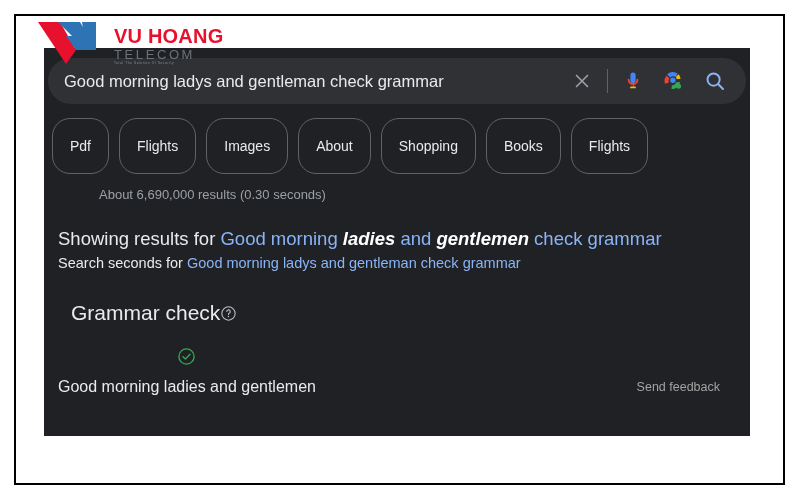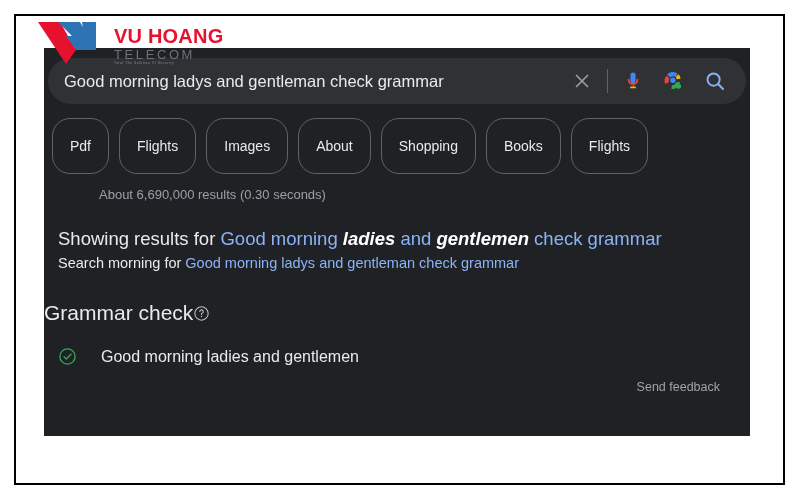--- a/index.html
+++ b/index.html
@@ -175,40 +175,41 @@
     top: 207px;
     font-size: 14.5px;
     color: #e8eaed;
     font-family: "Liberation Sans", sans-serif;
     white-space: nowrap;
   }
   .instead-line .lnk { color: #8ab4f8; }
 
   .gc-heading {
     position: absolute;
-    left: 0;
+    left: 27px;
     top: 253px;
     display: flex;
     align-items: center;
     gap: 0;
   }
   .gc-heading .title {
     color: #e8eaed;
     font-size: 21px;
     font-family: "Liberation Sans", sans-serif;
   }
   .help-icon { width: 17px; height: 17px; display: block; }
 
   .gc-result {
     position: absolute;
     left: 14px;
     top: 299px;
     display: flex;
     align-items: center;
-    gap: 24px;
+    gap: 12px;
+    flex-direction: column;
   }
   .check-icon { width: 19px; height: 19px; display: block; flex: 0 0 auto; }
   .gc-result .text {
     color: #e8eaed;
     font-size: 16px;
     font-family: "Liberation Sans", sans-serif;
     white-space: nowrap;
   }
 
   .feedback {
@@ -276,21 +277,21 @@
     <div class="chip">Flights</div>
   </div>
 
   <div class="results-count">About 6,690,000 results (0.30 seconds)</div>
 
   <div class="showing-line">
     <span>Showing results for </span><a class="lnk" href="#" style="text-decoration:none;"><span>Good morning </span><span class="corr">ladies</span><span> and </span><span class="corr">gentlemen</span><span> check grammar</span></a>
   </div>
 
   <div class="instead-line">
-    <span>Search morning for </span><a class="lnk" href="#" style="text-decoration:none;">Good morning ladys and gentleman check grammar</a>
+    <span>Search seconds for </span><a class="lnk" href="#" style="text-decoration:none;">Good morning ladys and gentleman check grammar</a>
   </div>
 
   <div class="gc-heading">
     <span class="title">Grammar check</span>
     <span class="sb-icon">
       <svg class="help-icon" viewBox="0 0 24 24">
         <circle cx="12" cy="12" r="9.4" stroke="#bdc1c6" stroke-width="1.5" fill="none"></circle>
         <path d="M9.6 9.3a2.45 2.45 0 1 1 3.1 2.4c-.6.25-.75.7-.75 1.25v.5" stroke="#bdc1c6" stroke-width="1.5" fill="none" stroke-linecap="round"></path>
         <circle cx="11.95" cy="16.2" r="1" fill="#bdc1c6"></circle>
       </svg>

